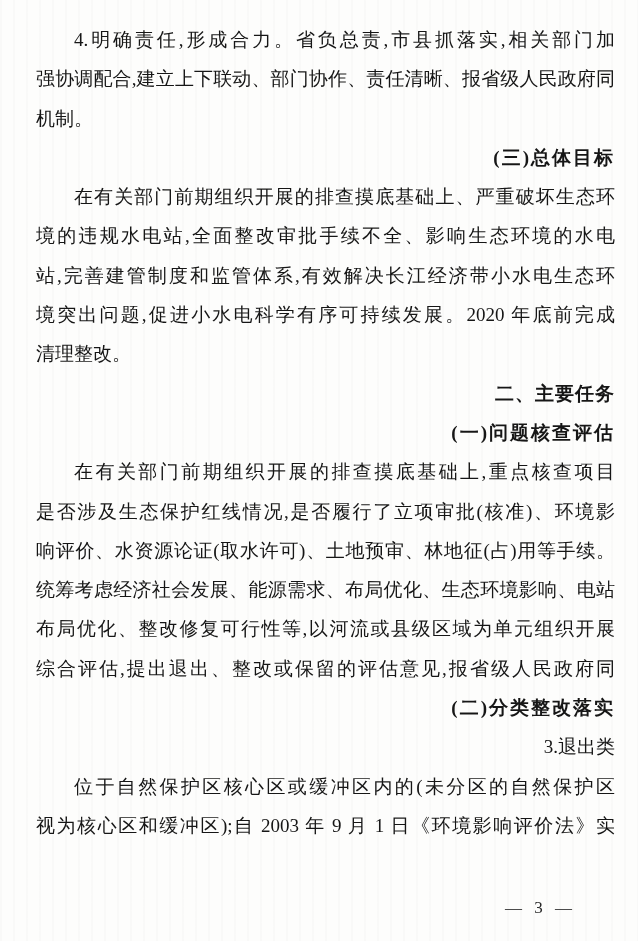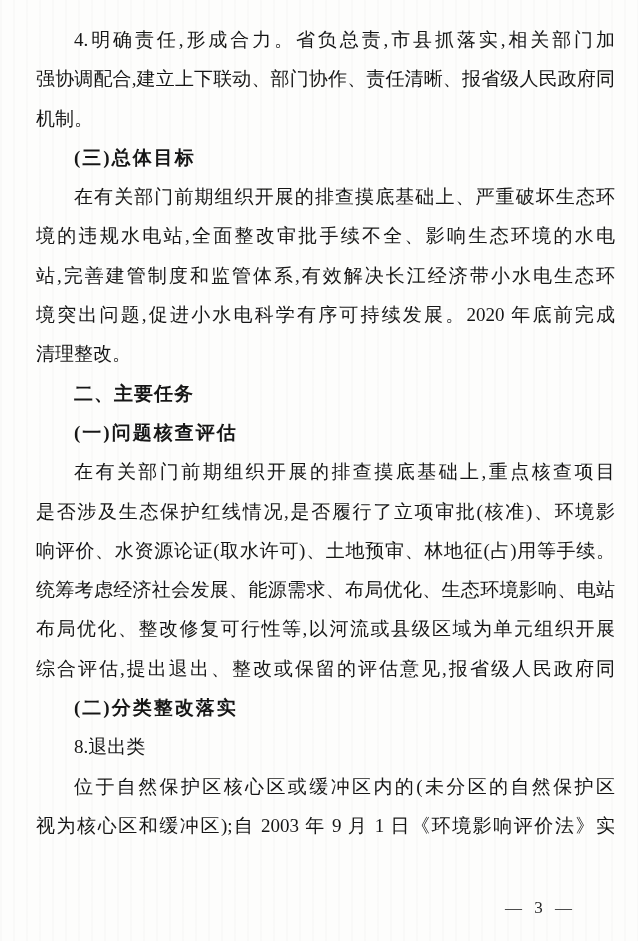--- a/index.html
+++ b/index.html
@@ -36,20 +36,21 @@
   }
   .ln.j {
     white-space: normal;
     text-align: justify;
     text-align-last: justify;
     text-justify: inter-character;
     overflow: hidden;
   }
   .ln.ind {
     text-indent: 2em;
+    text-align: right;
   }
   
   .ln.kai {
     font-weight: bold;
     letter-spacing: 2px;
   }
   
   .ln.hei {
     font-weight: bold;
     font-family: "Liberation Sans", "DejaVu Sans", sans-serif;
@@ -87,21 +88,21 @@
     <div class="ln kai ind">(一)问题核查评估</div>
 
     <div class="ln j ind">在有关部门前期组织开展的排查摸底基础上,重点核查项目</div>
     <div class="ln j">是否涉及生态保护红线情况,是否履行了立项审批(核准)、环境影</div>
     <div class="ln j">响评价、水资源论证(取水许可)、土地预审、林地征(占)用等手续。</div>
     <div class="ln j">统筹考虑经济社会发展、能源需求、布局优化、生态环境影响、电站</div>
     <div class="ln j">布局优化、整改修复可行性等,以河流或县级区域为单元组织开展</div>
     <div class="ln j">综合评估,提出退出、整改或保留的评估意见,报省级人民政府同</div>
 
     <div class="ln kai ind">(二)分类整改落实</div>
-    <div class="ln ind">8.退出类</div>
+    <div class="ln ind">3.退出类</div>
 
     <div class="ln j ind">位于自然保护区核心区或缓冲区内的(未分区的自然保护区</div>
     <div class="ln j">视为核心区和缓冲区);自 2003 年 9 月 1 日《环境影响评价法》实</div>
 
   </div>
 
   <div class="page-number">— 3 —</div>
 </div>
 
 </body></html>

